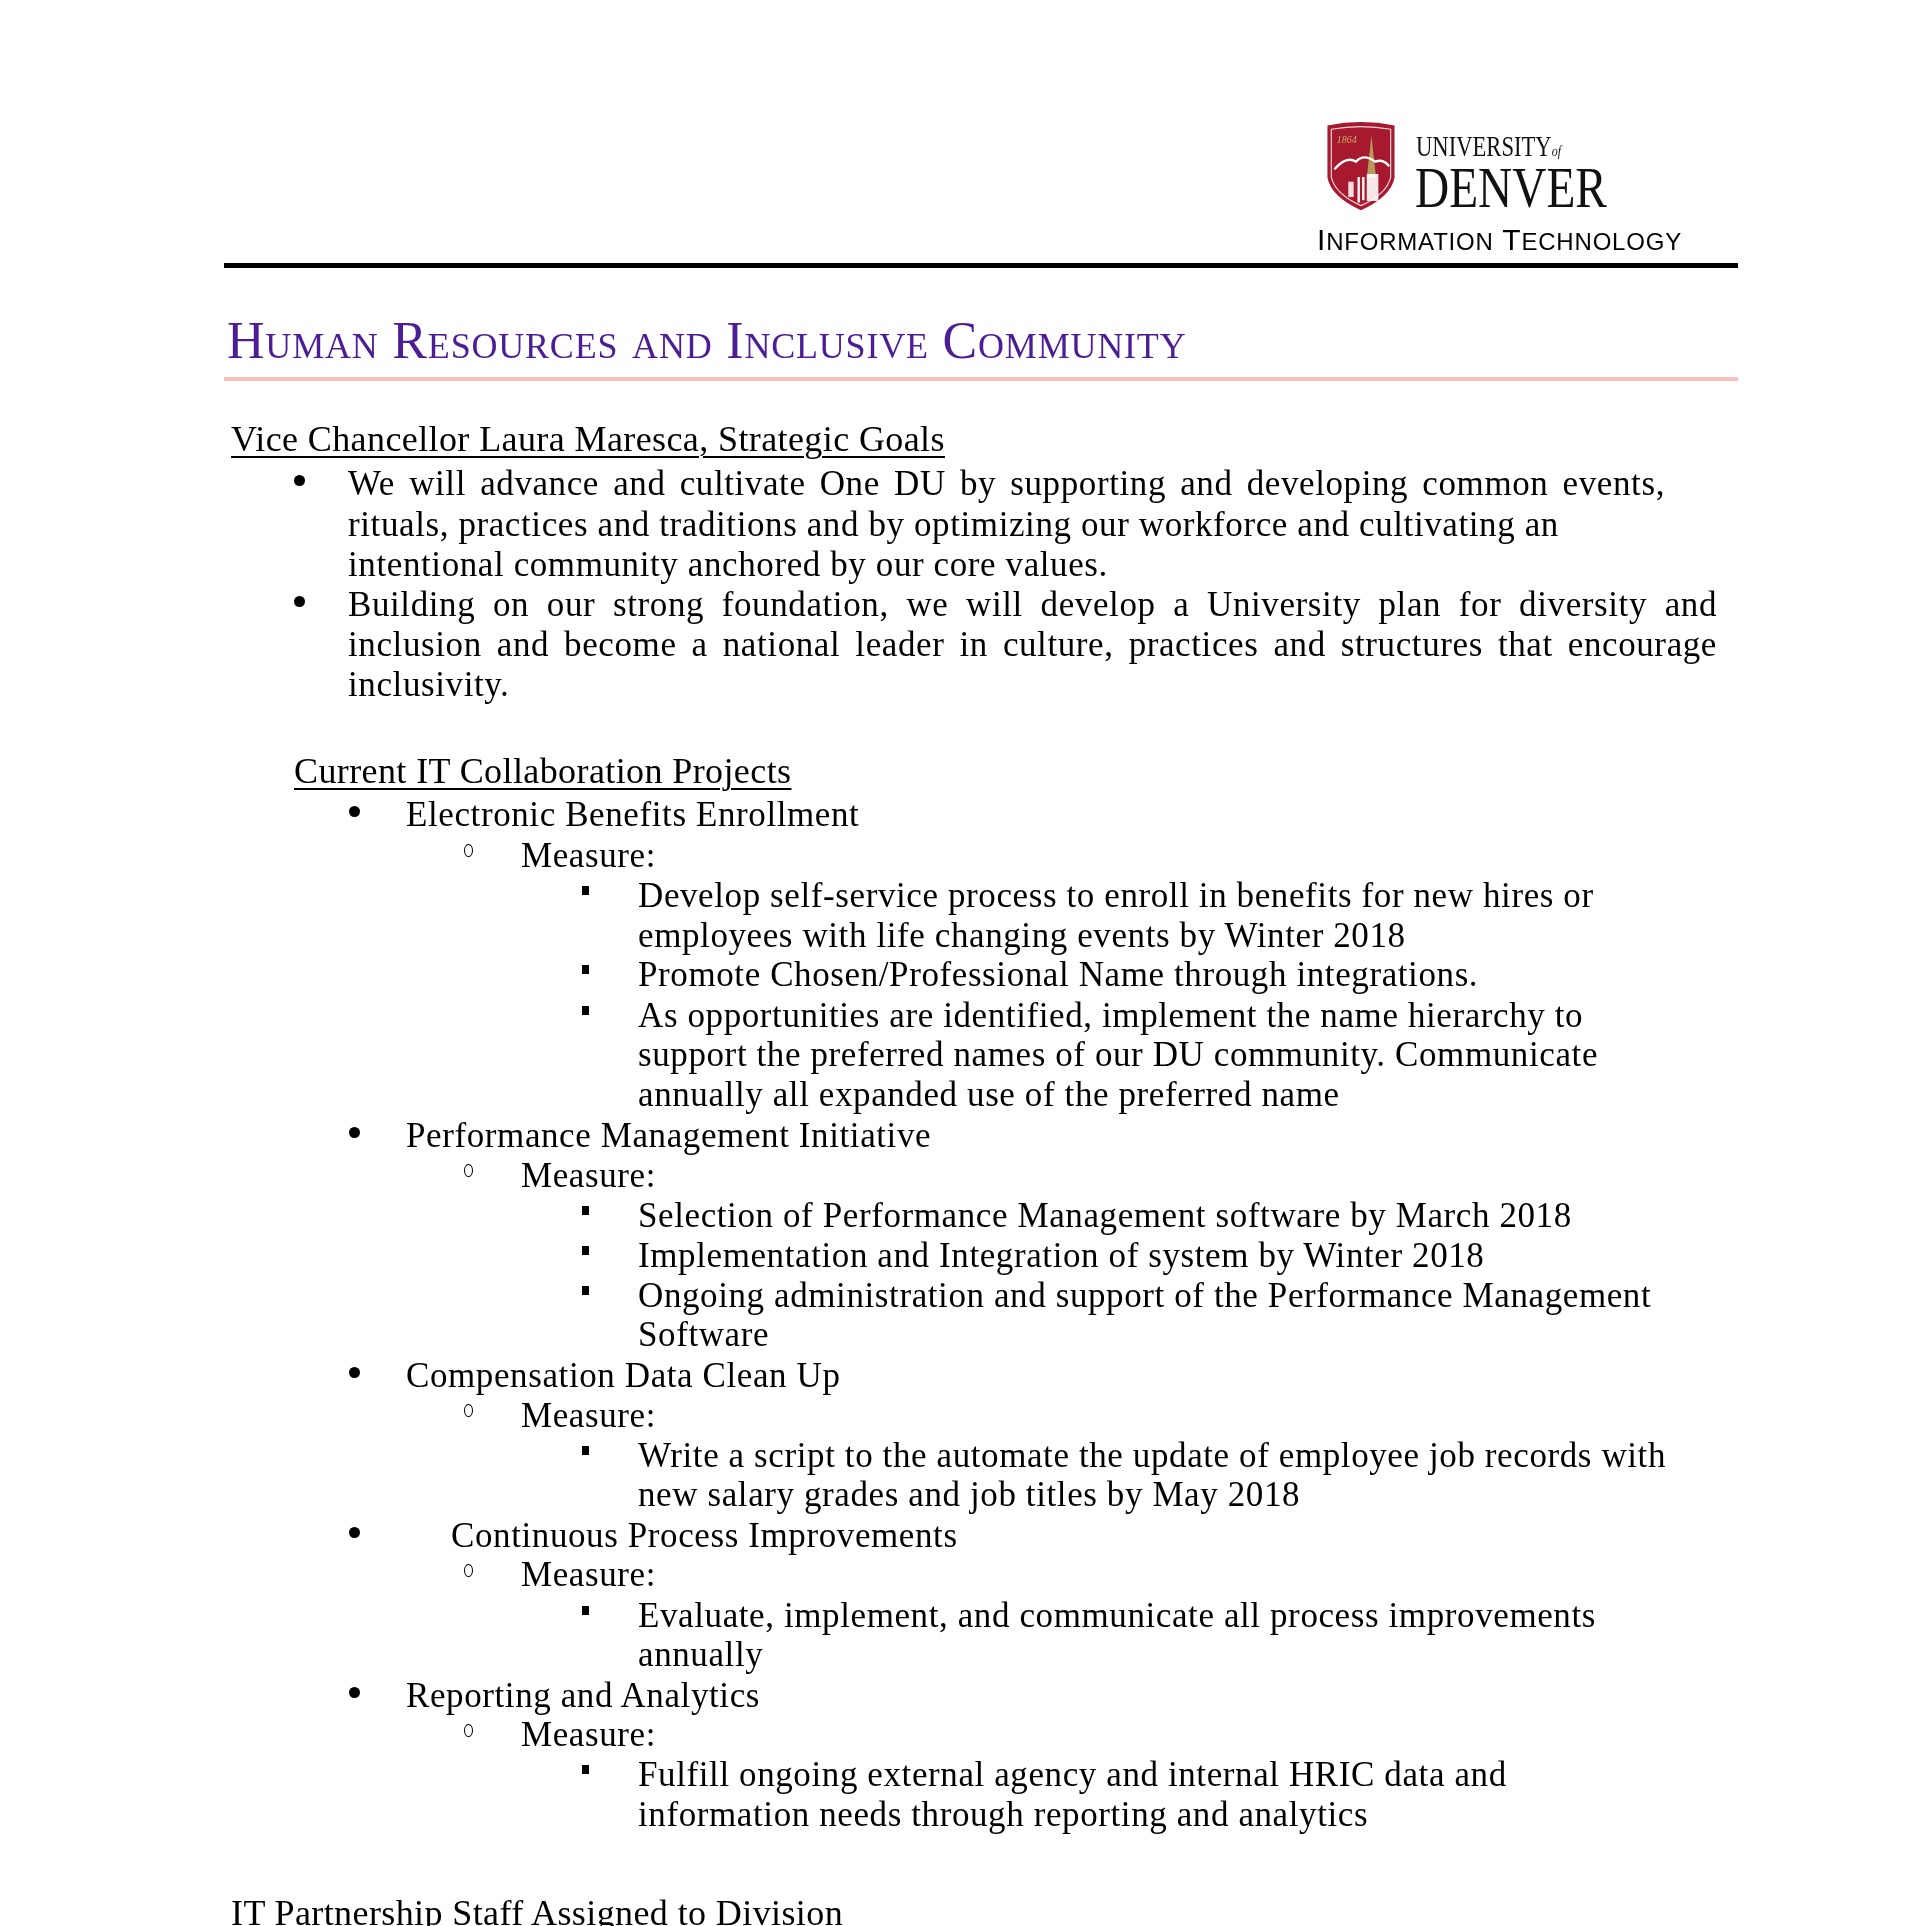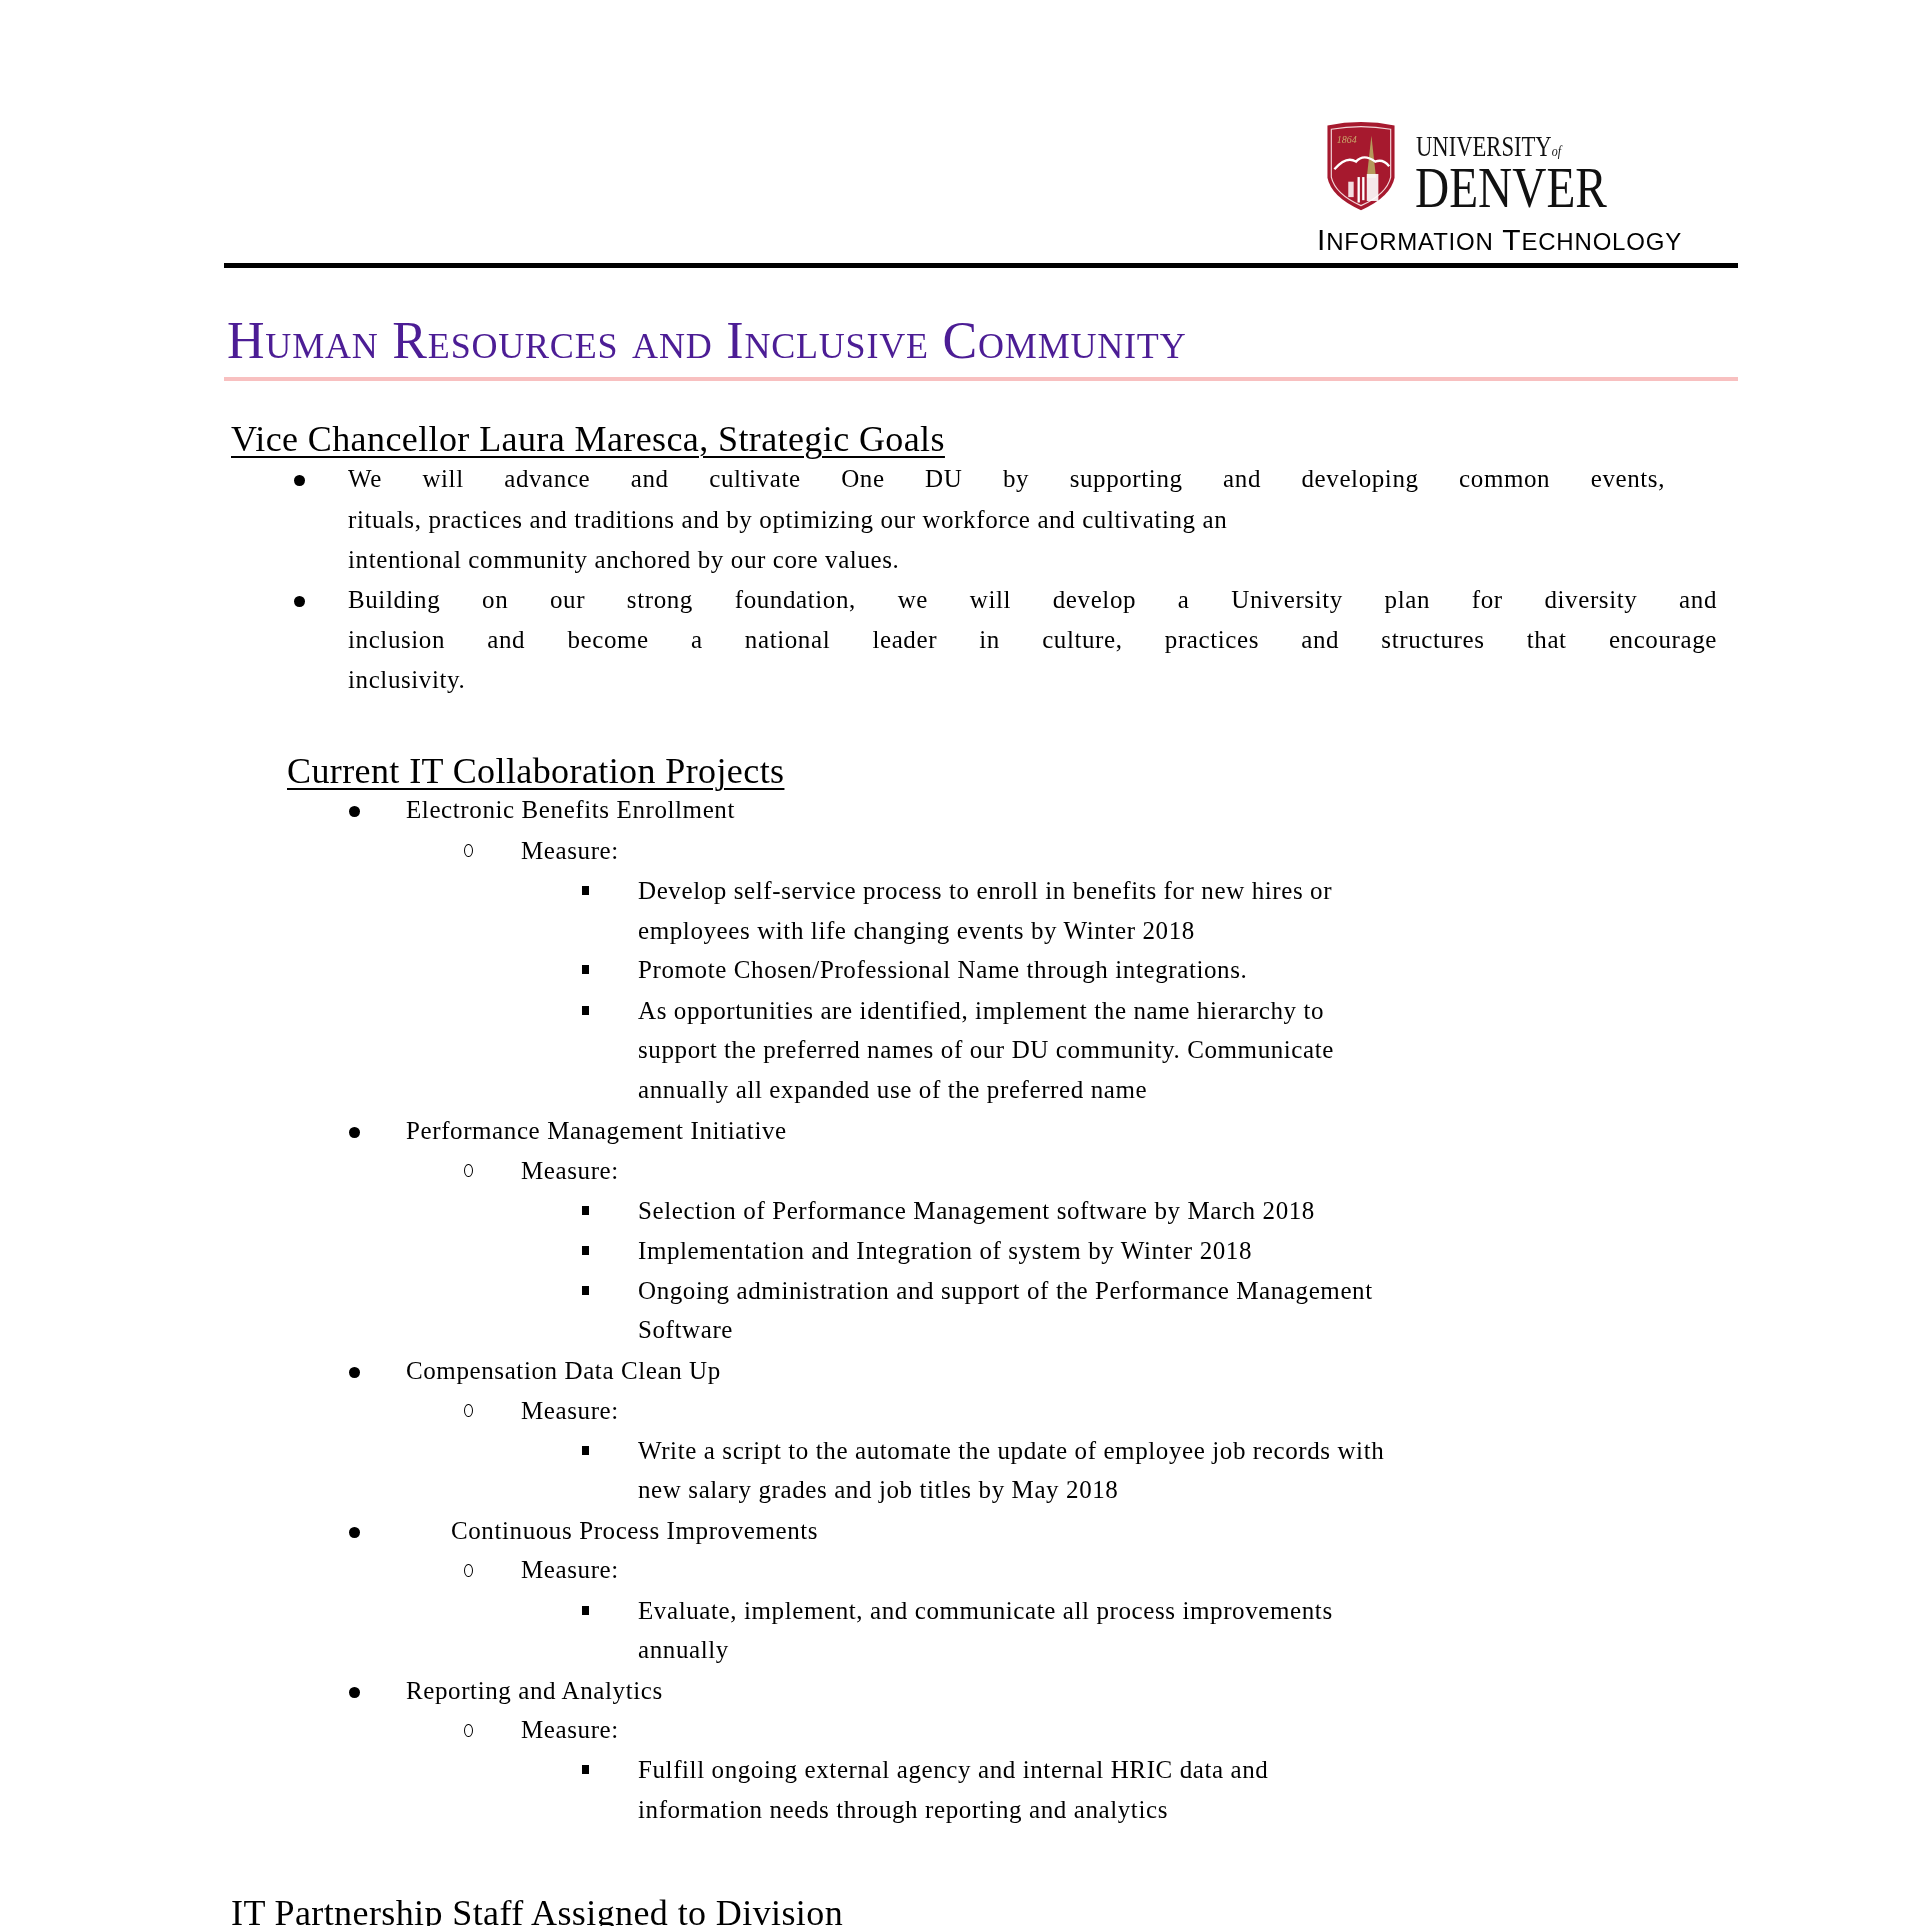--- a/index.html
+++ b/index.html
@@ -1,19 +1,19 @@
 <!DOCTYPE html>
 <html style="font-size:6.2px"><head>
 <meta charset="utf-8">
 <style>
   html, body { margin: 0; padding: 0; background: #ffffff; }
   body { width: 1965px; height: 2542px; position: relative; overflow: hidden;
          font-family: "Liberation Serif", "DejaVu Serif", serif; color: #000; }
   .abs { position: absolute; white-space: nowrap; }
-  .line { position: absolute; white-space: nowrap; font-size: 25px; line-height: 1; letter-spacing: 0.6px; }
+  .line { position: absolute; white-space: nowrap; font-size: 35px; line-height: 1; letter-spacing: 0.6px; }
   .heading { position: absolute; white-space: nowrap; font-size: 36px; line-height: 1; letter-spacing: 0.4px;
              text-decoration: underline; text-decoration-thickness: 2.3px; text-underline-offset: 4.6px; }
   .marker { position: absolute; }
   .dot { width: 10.8px; height: 10.8px; border-radius: 50%; background: #000; }
   .ring { width: 8.5px; height: 13px; border-radius: 50%; border: 1.5px solid #000; box-sizing: border-box; }
   .sq { width: 7px; height: 8.5px; background: #000; }
   .justify { text-align: justify; text-align-last: justify; }
 
   
   .header-rule { position: absolute; left: 224px; top: 263px; width: 1514px; height: 5px; background: #000; }
@@ -72,21 +72,21 @@
   </div>
   <div>
     <div class="marker dot" style="left:294px; top:596px;"></div>
     <div class="line justify" style="left:348px; top:587px; width:1369px;">Building on our strong foundation, we will develop a University plan for diversity and</div>
     <div class="line justify" style="left:348px; top:627px; width:1369px;">inclusion and become a national leader in culture, practices and structures that encourage</div>
     <div class="line" style="left:348px; top:667px;">inclusivity.</div>
   </div>
 </section>
 
 <section>
-  <div class="heading" style="left:287px; top:753px;">Current IT Collaboration Projects</div>
+  <div class="heading" style="left:294px; top:753px;">Current IT Collaboration Projects</div>
 
   <div>
     <div class="marker dot" style="left:349px; top:806px;"></div>
     <div class="line" style="left:406px; top:797px;">Electronic Benefits Enrollment</div>
     <div class="marker ring" style="left:464px; top:844px;"></div>
     <div class="line" style="left:521px; top:838px;">Measure:</div>
     <div class="marker sq" style="left:582px; top:886px;"></div>
     <div class="line" style="left:638px; top:878px;">Develop self-service process to enroll in benefits for new hires or</div>
     <div class="line" style="left:638px; top:918px;">employees with life changing events by Winter 2018</div>
     <div class="marker sq" style="left:582px; top:965px;"></div>

